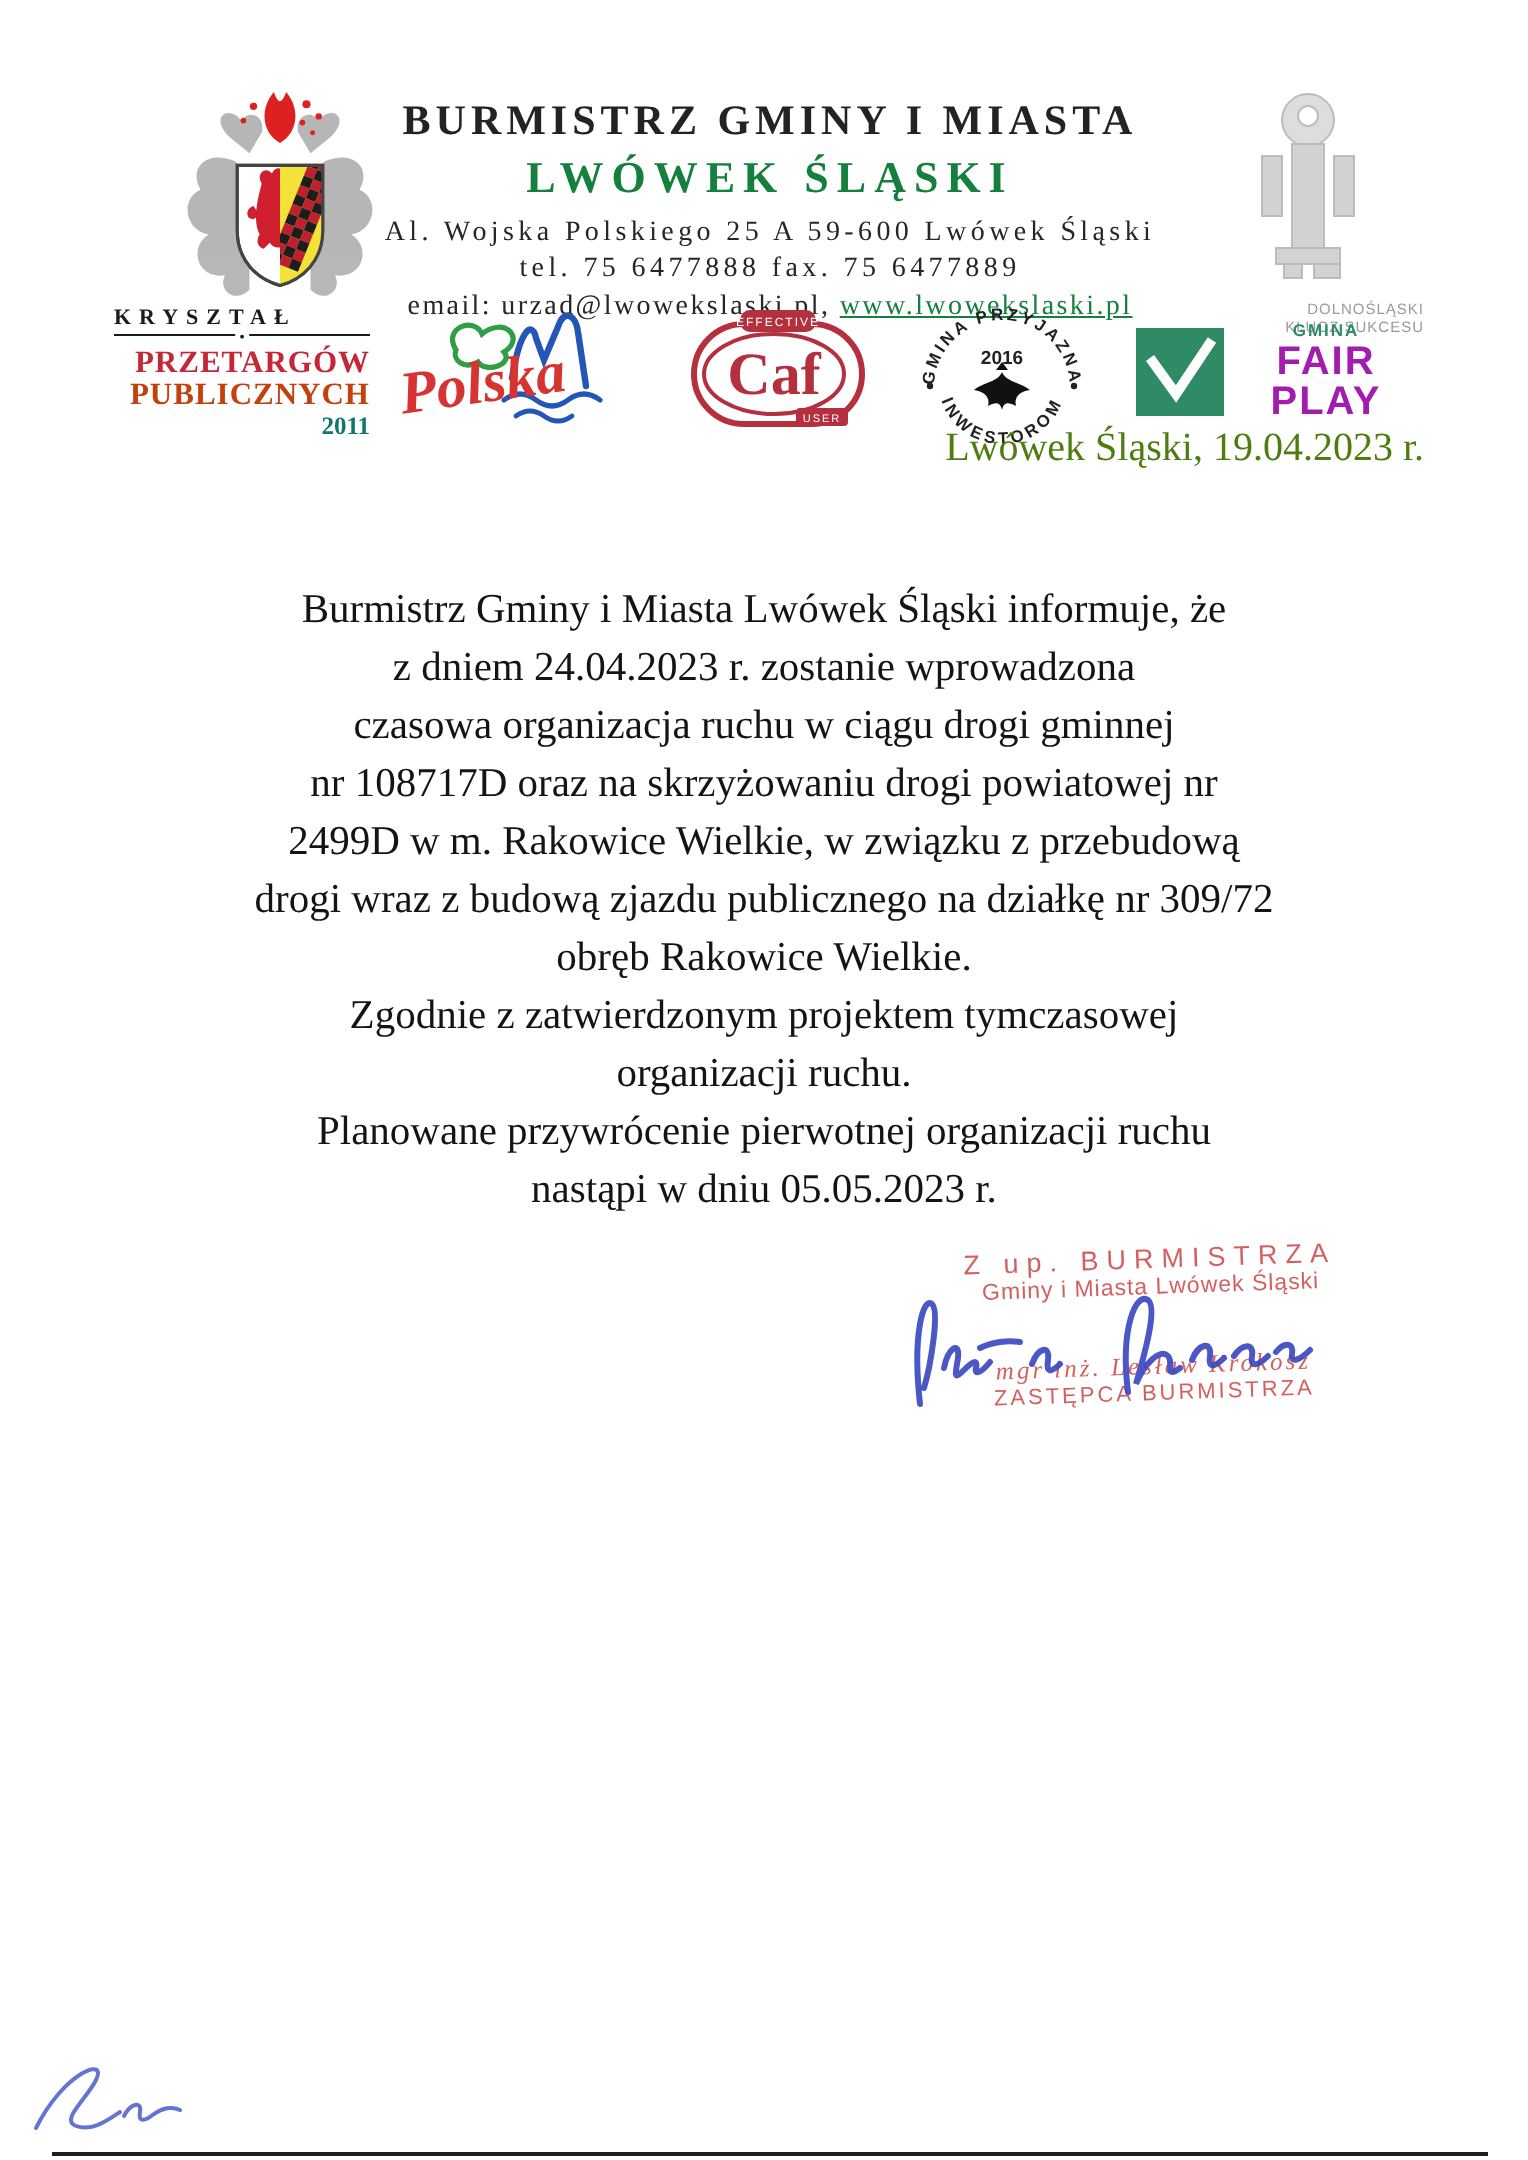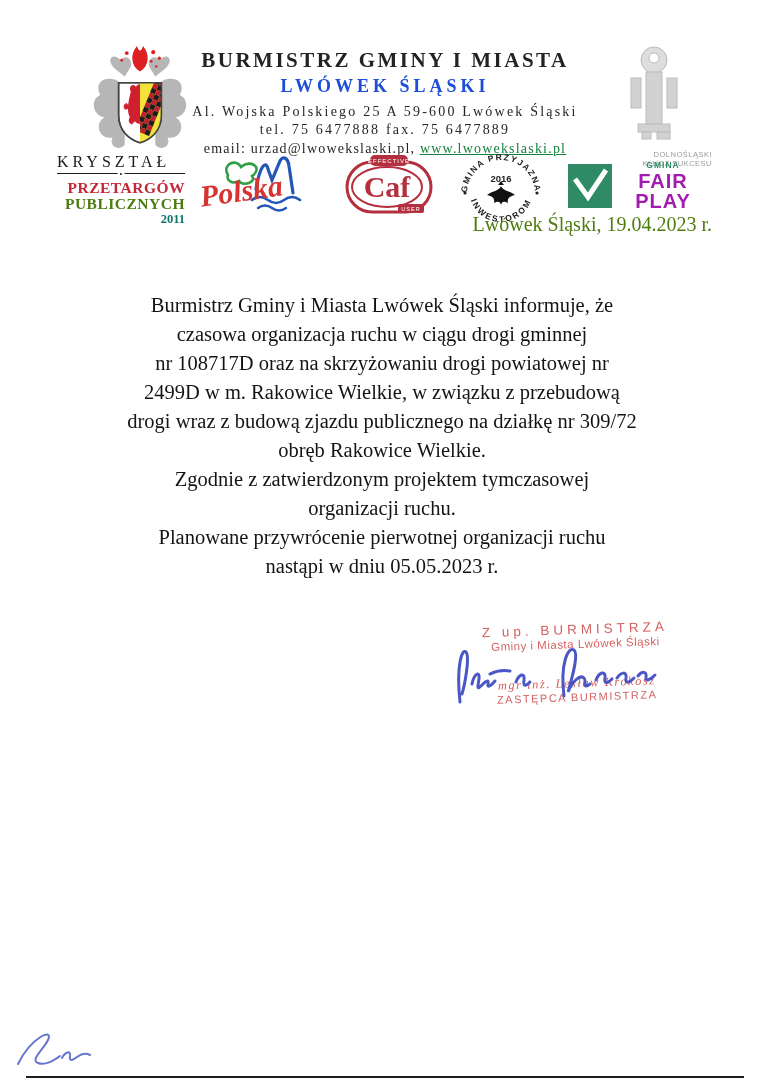--- a/index.html
+++ b/index.html
@@ -3,39 +3,39 @@
 <meta charset="utf-8">
 <style>
   html,body{margin:0;padding:0;background:#ffffff;}
   .page{position:relative;width:744px;height:1080px;background:#ffffff;overflow:hidden;
         font-family:"Liberation Serif",serif;color:#1c1c1c;}
 
   
   .coat{position:absolute;left:84px;top:44px;width:112px;height:114px;}
   .head-center{position:absolute;left:170px;top:48px;width:430px;text-align:center;}
   .head-title1{font-size:21px;font-weight:bold;letter-spacing:2.5px;color:#232323;}
-  .head-title2{font-size:18px;font-weight:bold;letter-spacing:4px;color:#1d4ed8;margin-top:3px;}
+  .head-title2{font-size:22px;font-weight:bold;letter-spacing:4px;color:#15803d;margin-top:3px;}
   .head-addr{font-size:14px;letter-spacing:2.2px;margin-top:7px;color:#262626;}
   .head-tel{font-size:14px;letter-spacing:2.2px;margin-top:2px;color:#262626;}
   .head-mail{font-size:14px;letter-spacing:1.2px;margin-top:3px;color:#262626;}
   .head-mail a{color:#15803d;text-decoration:underline;cursor:pointer;}
   .key-logo{position:absolute;left:612px;top:44px;width:84px;height:104px;}
   .key-caption{position:absolute;left:596px;top:150px;width:116px;text-align:right;
                font-family:"Liberation Sans",sans-serif;font-size:7.5px;line-height:9px;
                color:#9a9a9a;letter-spacing:.5px;}
 
   
   .krysztal{position:absolute;left:57px;top:153px;width:128px;
             font-family:"Liberation Serif",serif;text-align:right;}
-  .kry-top{font-size:16px;font-weight:normal;letter-spacing:4px;color:#1b1b1b;text-align:justify;}
+  .kry-top{font-size:11px;font-weight:bold;letter-spacing:4px;color:#1b1b1b;text-align:justify;}
   .kry-div{border-top:1.5px solid #1b1b1b;margin:2px 0 2px 0;position:relative;height:3px;}
   .kry-div span{position:absolute;left:50%;top:-4px;transform:translateX(-50%);
                 font-size:8px;color:#1b1b1b;background:#fff;padding:0 2px;}
   .kry-red{font-size:15.5px;font-weight:bold;color:#c42737;letter-spacing:.5px;}
-  .kry-blk{font-size:15.5px;font-weight:bold;color:#4d7c0f;letter-spacing:.5px;margin-top:-2px;}
+  .kry-blk{font-size:15.5px;font-weight:bold;color:#c2410c;letter-spacing:.5px;margin-top:-2px;}
   .kry-year{font-size:12.5px;font-weight:bold;color:#0f766e;margin-top:-1px;}
 
   .polska-logo{position:absolute;left:198px;top:153px;width:126px;height:66px;}
   .caf-logo{position:absolute;left:342px;top:152px;width:96px;height:68px;}
   .badge-logo{position:absolute;left:456px;top:146px;width:90px;height:90px;}
   .fairplay{position:absolute;left:568px;top:162px;width:140px;height:48px;
             display:flex;align-items:center;font-family:"Liberation Sans",sans-serif;text-align:center;}
   .fp-square{width:44px;height:44px;background:#2e8b66;flex:0 0 auto;}
   .fp-text{margin-left:6px;line-height:1;}
   .fp-small{font-size:8.5px;color:#2e8b66;letter-spacing:1px;font-weight:bold;}
@@ -230,20 +230,21 @@
     <div class="fp-text">
       <div class="fp-small">GMINA</div>
       <div class="fp-large">FAIR PLAY</div>
     </div>
   </div>
 
   <div class="date-line">Lwówek Śląski, 19.04.2023 r.</div>
 
   <div class="body-text">
     <div>Burmistrz Gminy i Miasta Lwówek Śląski informuje, że</div>
+    <div>z dniem 24.04.2023 r. zostanie wprowadzona</div>
     <div>czasowa organizacja ruchu w ciągu drogi gminnej</div>
     <div>nr 108717D oraz na skrzyżowaniu drogi powiatowej nr</div>
     <div>2499D w m. Rakowice Wielkie, w związku z przebudową</div>
     <div>drogi wraz z budową zjazdu publicznego na działkę nr 309/72</div>
     <div>obręb Rakowice Wielkie.</div>
     <div>Zgodnie z zatwierdzonym projektem tymczasowej</div>
     <div>organizacji ruchu.</div>
     <div>Planowane przywrócenie pierwotnej organizacji ruchu</div>
     <div>nastąpi w dniu 05.05.2023 r.</div>
   </div>

